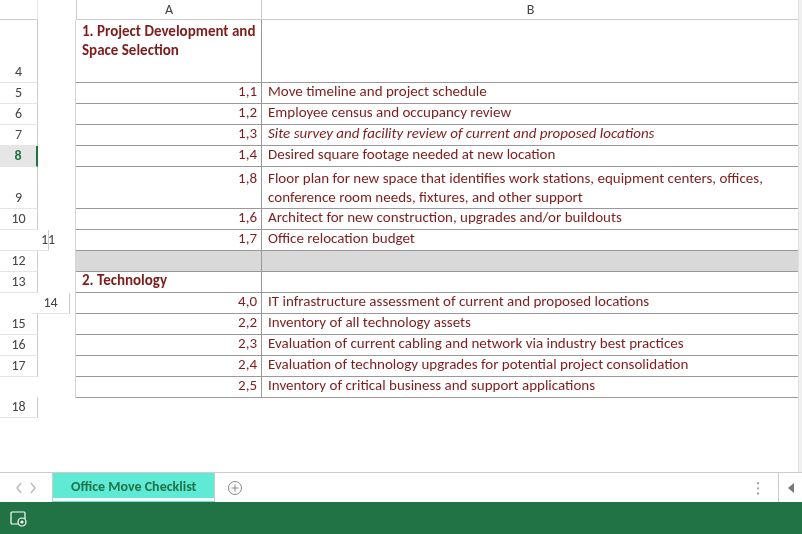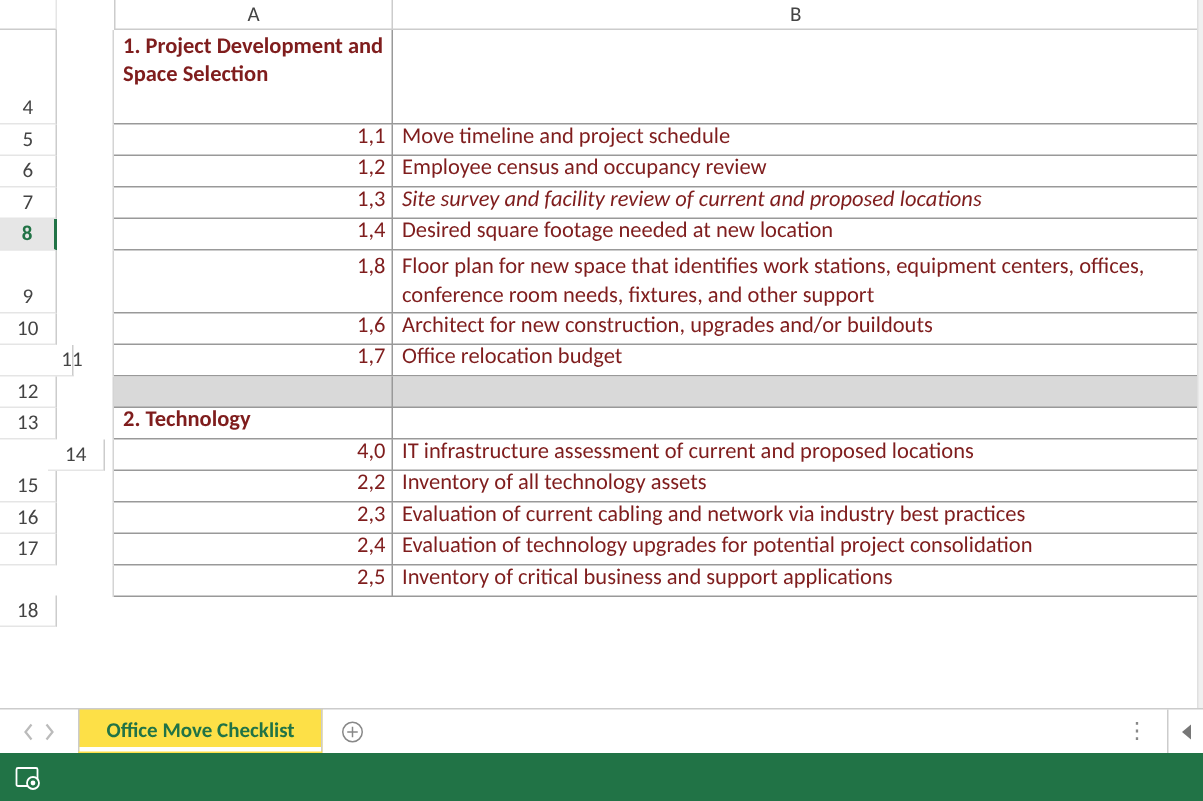--- a/index.html
+++ b/index.html
@@ -92,21 +92,21 @@
     color:#aaa;
   }
   .tab {
     padding: 0 18px;
     border-right: 1px solid #ccc;
     border-left: 1px solid #ccc;
     display:flex; align-items:center;
     font-size: 14px;
     font-weight: 700;
     color: #217346;
-    background: #fde047;
+    background: #5eead4;
     border-bottom: 2px solid transparent;
     position:relative;
   }
   .tab.active::after{
     content:"";
     position:absolute;
     left:0; right:0; bottom:-1px; height:3px;
     background:#fff;
   }
   .tab.active { border-top: 1px solid #ccc; margin-top:-1px;}

